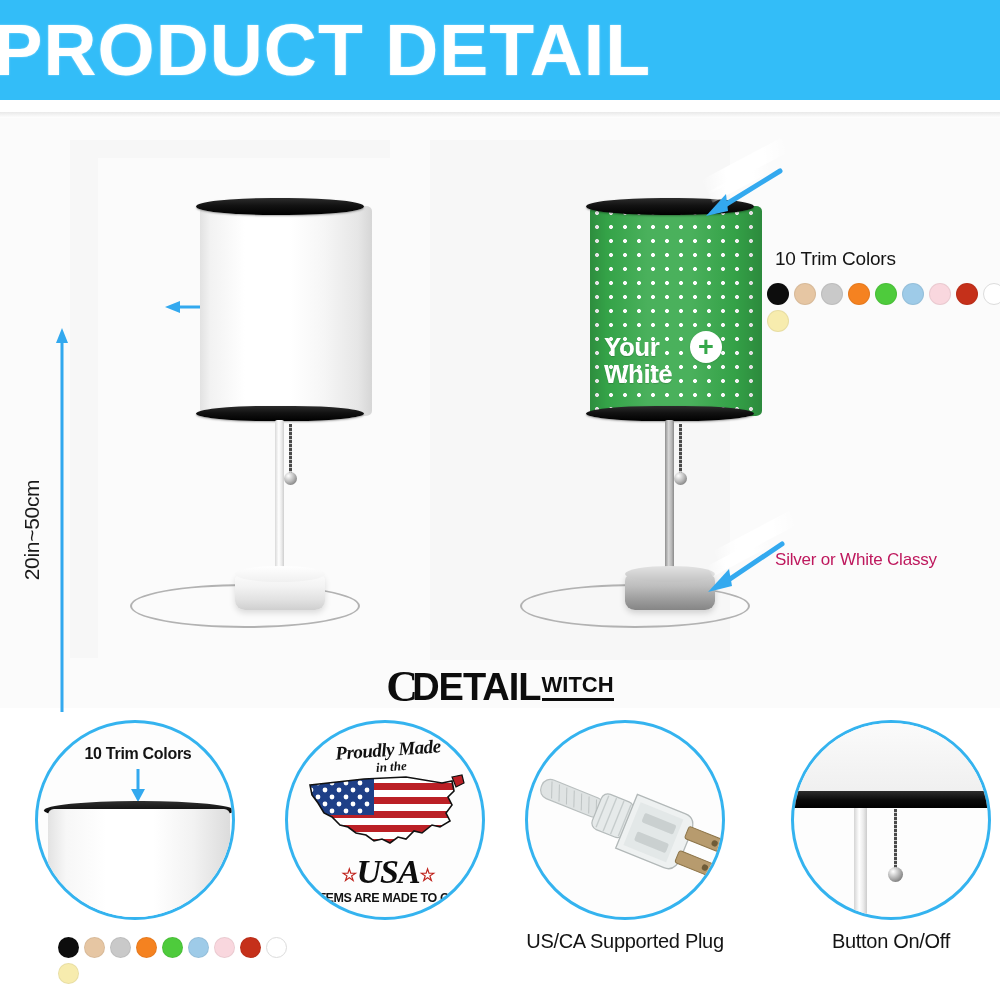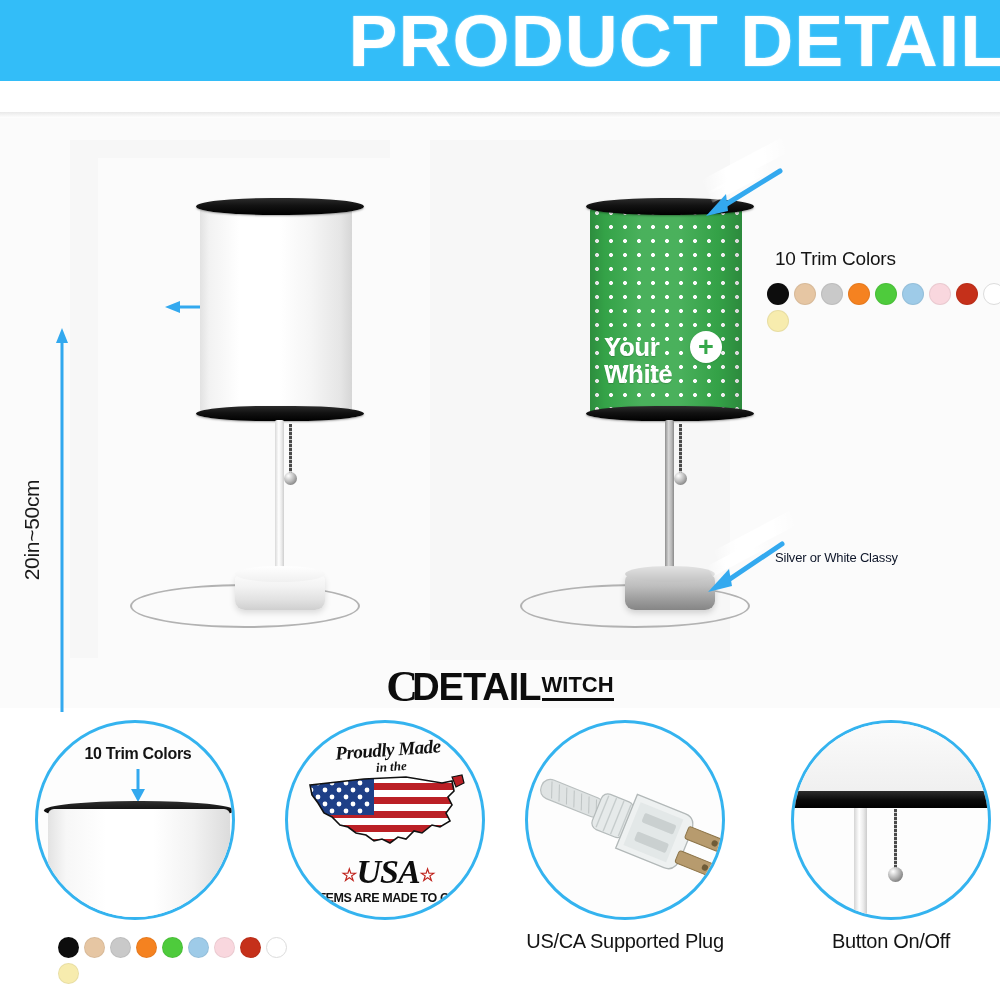--- a/index.html
+++ b/index.html
@@ -7,23 +7,23 @@
   html,body { width:1000px; height:1000px; }
   body {
     font-family:"Liberation Sans", sans-serif;
     background:#ffffff;
     position:relative;
     overflow:hidden;
   }
 
   
   .banner{
-    position:absolute; left:0; top:0; width:1000px; height:81px;
+    position:absolute; left:0; top:0; width:1000px; height:100px;
     background:#33bdf8;
-    display:flex; align-items:center; justify-content:flex-end;
+    display:flex; align-items:center; justify-content:flex-start;
   }
   .banner-title{
     color:#ffffff;
     font-size:72px;
     font-weight:bold;
     letter-spacing:1px;
     line-height:1;
     transform:scaleX(1.02);
     text-shadow:0 0 2px rgba(255,255,255,.55);
     font-family:"Liberation Sans", sans-serif;
@@ -56,21 +56,21 @@
   }
   .dim-v-label{
     position:absolute; left:-48px; top:400px; width:160px;
     text-align:center; font-size:21px; color:#1a1a1a; font-weight:500;
     transform:rotate(-90deg); letter-spacing:-.3px;
   }
 
   
   .lamp{ position:absolute; }
   .shade{
-    position:absolute; left:0; top:0; width:152px; height:210px;
+    position:absolute; left:0; top:0; width:172px; height:210px;
     border-radius:6px/5px; overflow:hidden;
   }
   .shade-body{
     position:absolute; inset:0;
     border-radius:4px/3px;
   }
   .shade-white .shade-body{
     background:
       linear-gradient(90deg,
         #e2e2e2 0%, #f2f2f2 6%, #ffffff 26%, #ffffff 52%,
@@ -156,21 +156,21 @@
   .swatch-wrap{ position:absolute; left:767px; top:165px; width:240px; }
   .swatch-row{ display:flex; gap:5px; margin-bottom:5px; }
   .swatch{
     width:22px; height:22px; border-radius:50%;
     border:1px solid rgba(0,0,0,.06);
     flex:0 0 auto;
   }
 
   .callout-arrow{ position:absolute; }
   .callout-label{
-    position:absolute; font-size:13px; color:#0f172a;
+    position:absolute; font-size:17px; color:#be185d;
     font-weight:500; letter-spacing:-.2px; white-space:nowrap;
   }
   .gloss{
     position:absolute;
     background:linear-gradient(110deg,rgba(255,255,255,0) 0%,#ffffff 28%,#ffffff 72%,rgba(255,255,255,0) 100%);
     transform:rotate(-28deg);
   }
 
   
   .logo{

